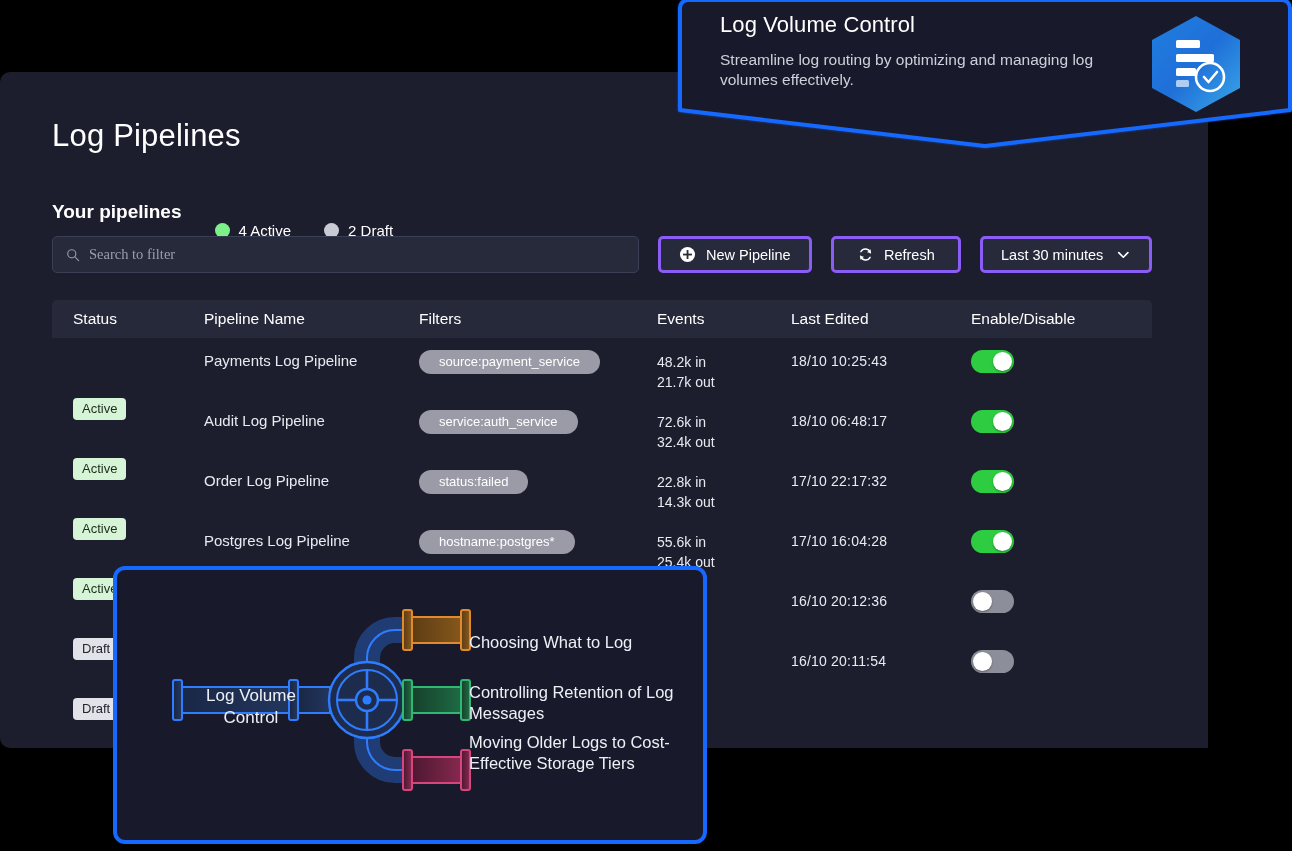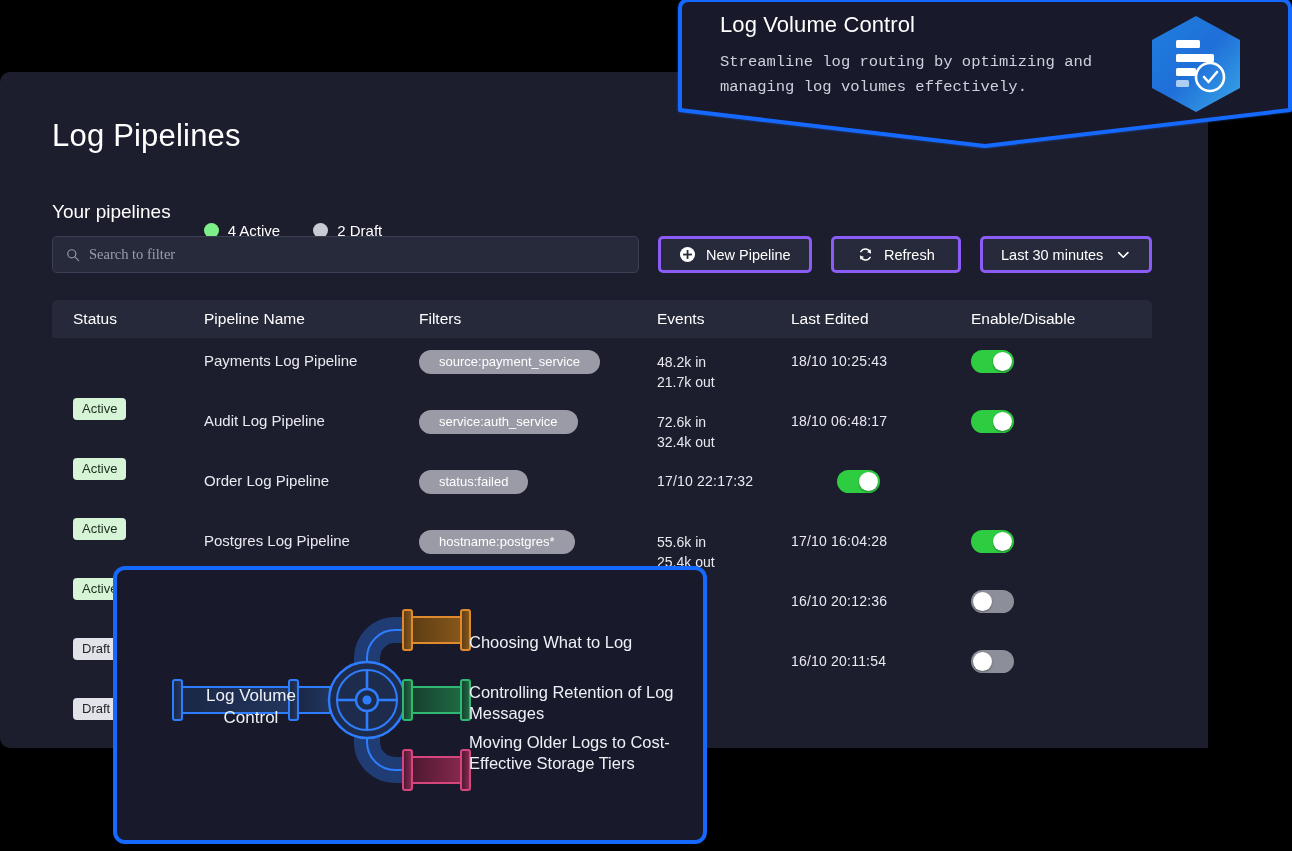--- a/index.html
+++ b/index.html
@@ -24,21 +24,21 @@
   .page-title {
     position: absolute; left: 52px; top: 46px;
     font-size: 31px; font-weight: 400; color: #ffffff;
     letter-spacing: .2px;
   }
 
   .sub-row {
     position: absolute; left: 52px; top: 112px;
     display: flex; align-items: center; gap: 0;
   }
-  .sub-title { font-size: 19px; color: #ffffff; font-weight: 400; }
+  .sub-title { font-size: 19px; color: #ffffff; font-weight: 700; }
   .legend { display: flex; align-items: center; gap: 9px; margin-left: 33px; margin-top: 38px; }
   .legend-dot { width: 15px; height: 15px; border-radius: 50%; display:block; }
   .legend-dot.active { background: #7ef08a; }
   .legend-dot.draft  { background: #c9cbd4; }
   .legend-text { font-size: 15px; color: #ffffff; }
 
   
   .toolbar {
     position: absolute; left: 52px; top: 164px;
     width: 1100px; height: 37px;
@@ -138,21 +138,21 @@
   .popup-top-shape {
     position: absolute; inset: 0;
     filter: drop-shadow(0 0 1px rgba(25,105,255,.6));
   }
   .popup-top-content {
     position: absolute; left: 42px; top: 14px; right: 0;
   }
   .pt-title { font-size: 22px; color: #ffffff; font-weight: 400; letter-spacing:.1px; }
   .pt-desc {
     margin-top: 12px; font-size: 15.5px; color: #cdd0da;
-    line-height: 25px; width: 410px; font-family: Liberation Mono, monospace;
+    line-height: 20px; width: 410px;
   }
   .hex-icon { position: absolute; left: 1148px; top: 14px; width: 96px; height: 100px; }
 
   
   .popup-bottom {
     position: absolute; left: 113px; top: 566px;
     width: 594px; height: 278px;
     background: #181a2b;
     border: 4px solid #1569ff;
     border-radius: 12px;
@@ -269,20 +269,24 @@
             <div class="c-toggle">
               <span class="toggle on">
                 <span class="knob"></span>
               </span>
             </div>
           </div>
           <div class="row">
             <div class="c-status"><span class="badge active">Active</span></div>
             <div class="c-name cell-name">Order Log Pipeline</div>
             <div class="c-filters"><span class="chip">status:failed</span></div>
+            <div class="c-events cell-events">
+              <div>22.8k in</div>
+              <div>14.3k out</div>
+            </div>
             <div class="c-edited cell-edited">17/10  22:17:32</div>
             <div class="c-toggle">
               <span class="toggle on">
                 <span class="knob"></span>
               </span>
             </div>
           </div>
           <div class="row">
             <div class="c-status"><span class="badge active">Active</span></div>
             <div class="c-name cell-name">Postgres Log Pipeline</div>

